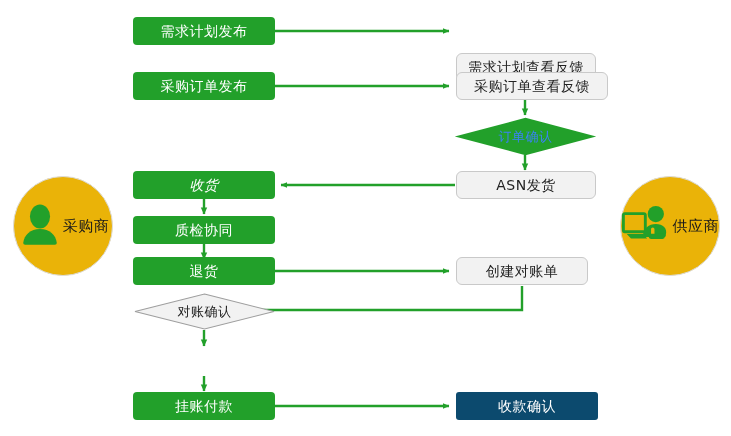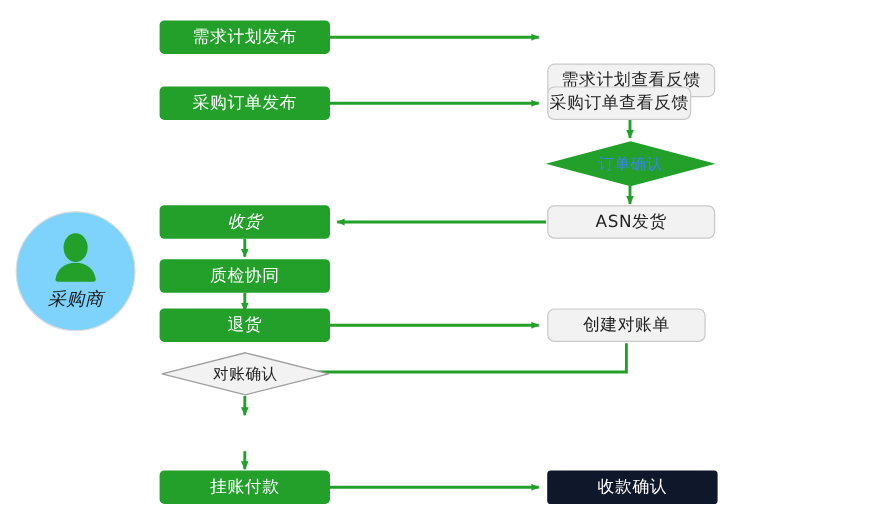--- a/index.html
+++ b/index.html
@@ -33,21 +33,21 @@
     z-index: 3;
   }
 
   .node.green {
     background: #22a02a;
     color: #ffffff;
     border-radius: 4px;
   }
 
   .node.red {
-    background: #0f172a;
+    background: #0c4a6e;
     color: #ffffff;
     border-radius: 3px;
   }
 
   .node.gray {
     background: #f2f2f2;
     color: #222222;
     border: 1px solid #c9c9c9;
     border-radius: 6px;
   }
@@ -89,28 +89,27 @@
     z-index: 1;
     pointer-events: none;
   }
 
   
   .actor {
     position: absolute;
     width: 98px;
     height: 98px;
     border-radius: 50%;
-    background: #7dd3fc;
+    background: #eab308;
     border: 1px solid #dcdcdc;
     display: flex;
-    flex-direction: column;
+    flex-direction: row;
     align-items: center;
     justify-content: center;
     z-index: 4;
-    font-style: italic;
   }
   .actor .aicon {
     display: block;
     height: 46px;
     margin-bottom: 1px;
   }
   .actor .alabel {
     font-size: 15px;
     color: #1a1a1a;
     letter-spacing: 0.5px;
@@ -164,28 +163,41 @@
   </svg>
 
   <div class="actor" style="left:13px; top:176px;">
     <svg class="aicon" viewBox="0 0 48 46" width="46" height="44">
       <ellipse cx="24" cy="13" rx="10.5" ry="12.5" fill="#22a02a"></ellipse>
       <path d="M24 26c-10 0-16.5 6-17.5 14.5 0 1.4 0.8 2 2 2h31c1.2 0 2-0.6 2-2C40.5 32 34 26 24 26z" fill="#22a02a"></path>
     </svg>
     <span class="alabel">采购商</span>
   </div>
 
+  <div class="actor" style="left:620px; top:176px;">
+    <svg class="aicon" viewBox="0 0 54 46" width="52" height="44">
+
+      <rect x="2.5" y="10" width="23" height="19" rx="1.6" fill="none" stroke="#22a02a" stroke-width="3"></rect>
+      <path d="M6 31.5 h17 l4.5 4.5 H10.5 z" fill="#22a02a"></path>
+
+      <circle cx="36.5" cy="10.5" r="8.5" fill="#22a02a"></circle>
+
+      <path d="M36.5 21c-7.5 0-12.5 4.5-13.5 11.5 -0.2 1.4 0.6 2.1 1.9 2.1h6.6V26.5c0-1 0.8-1.8 1.8-1.8s1.8 0.8 1.8 1.8v8.1h10c1.3 0 2.1-0.7 1.9-2.1C49 25.5 44 21 36.5 21z" fill="#22a02a"></path>
+      <rect x="29" y="31" width="17" height="5.5" rx="2.4" fill="#22a02a"></rect>
+    </svg>
+    <span class="alabel">供应商</span>
+  </div>
 
   <div class="node green" style="left:133px; top:17px; width:142px; height:28px;">需求计划发布</div>
 
   <div class="node gray" style="left:456px; top:17px; width:140px; height:28px;margin-top:36px;">需求计划查看反馈</div>
 
   <div class="node green" style="left:133px; top:72px; width:142px; height:28px;">采购订单发布</div>
 
-  <div class="node gray" style="left:456px; top:72px; width:120px; height:28px;">采购订单查看反馈</div>
+  <div class="node gray" style="left:456px; top:72px; width:152px; height:28px;">采购订单查看反馈</div>
 
   <div class="diamond green" style="left:454px; top:117px; width:143px; height:39px;">
     <svg width="143" height="39" viewBox="0 0 143 39">
       <polygon points="71.5,0.8 142.2,19.5 71.5,38.2 0.8,19.5" fill="#22a02a"></polygon>
     </svg>
     <span class="dlabel">订单确认</span>
   </div>
 
   <div class="node gray" style="left:456px; top:171px; width:140px; height:28px;">ASN发货</div>
 

